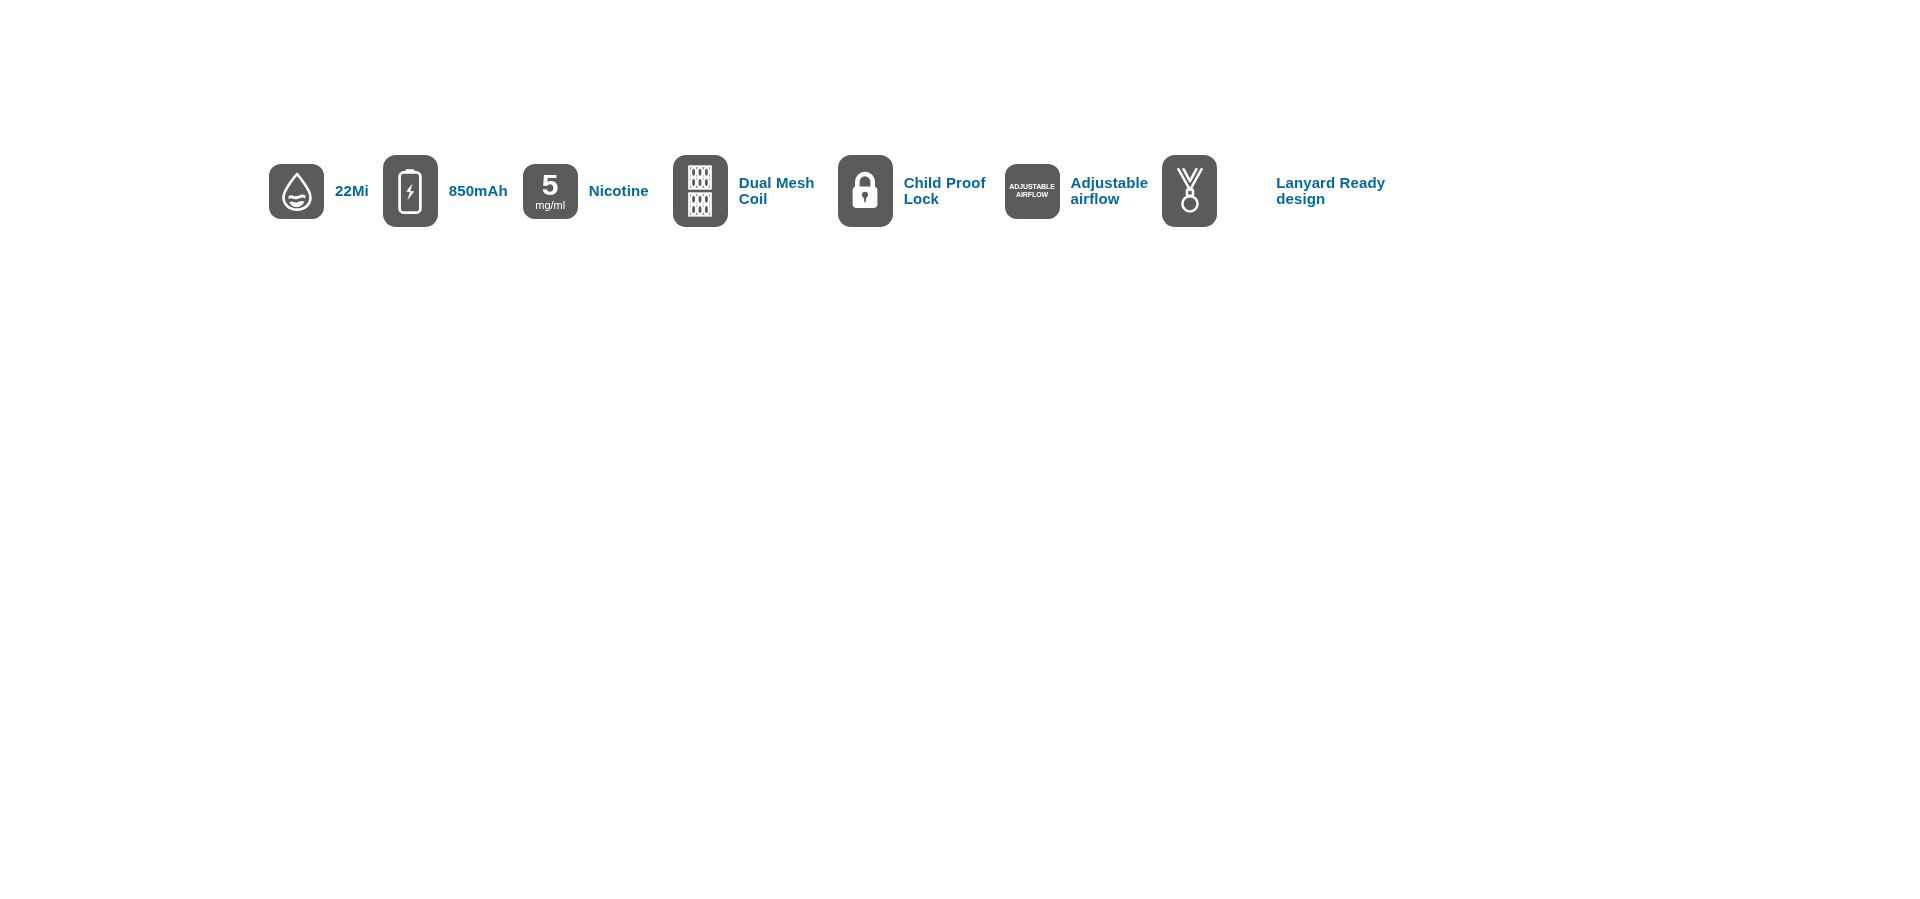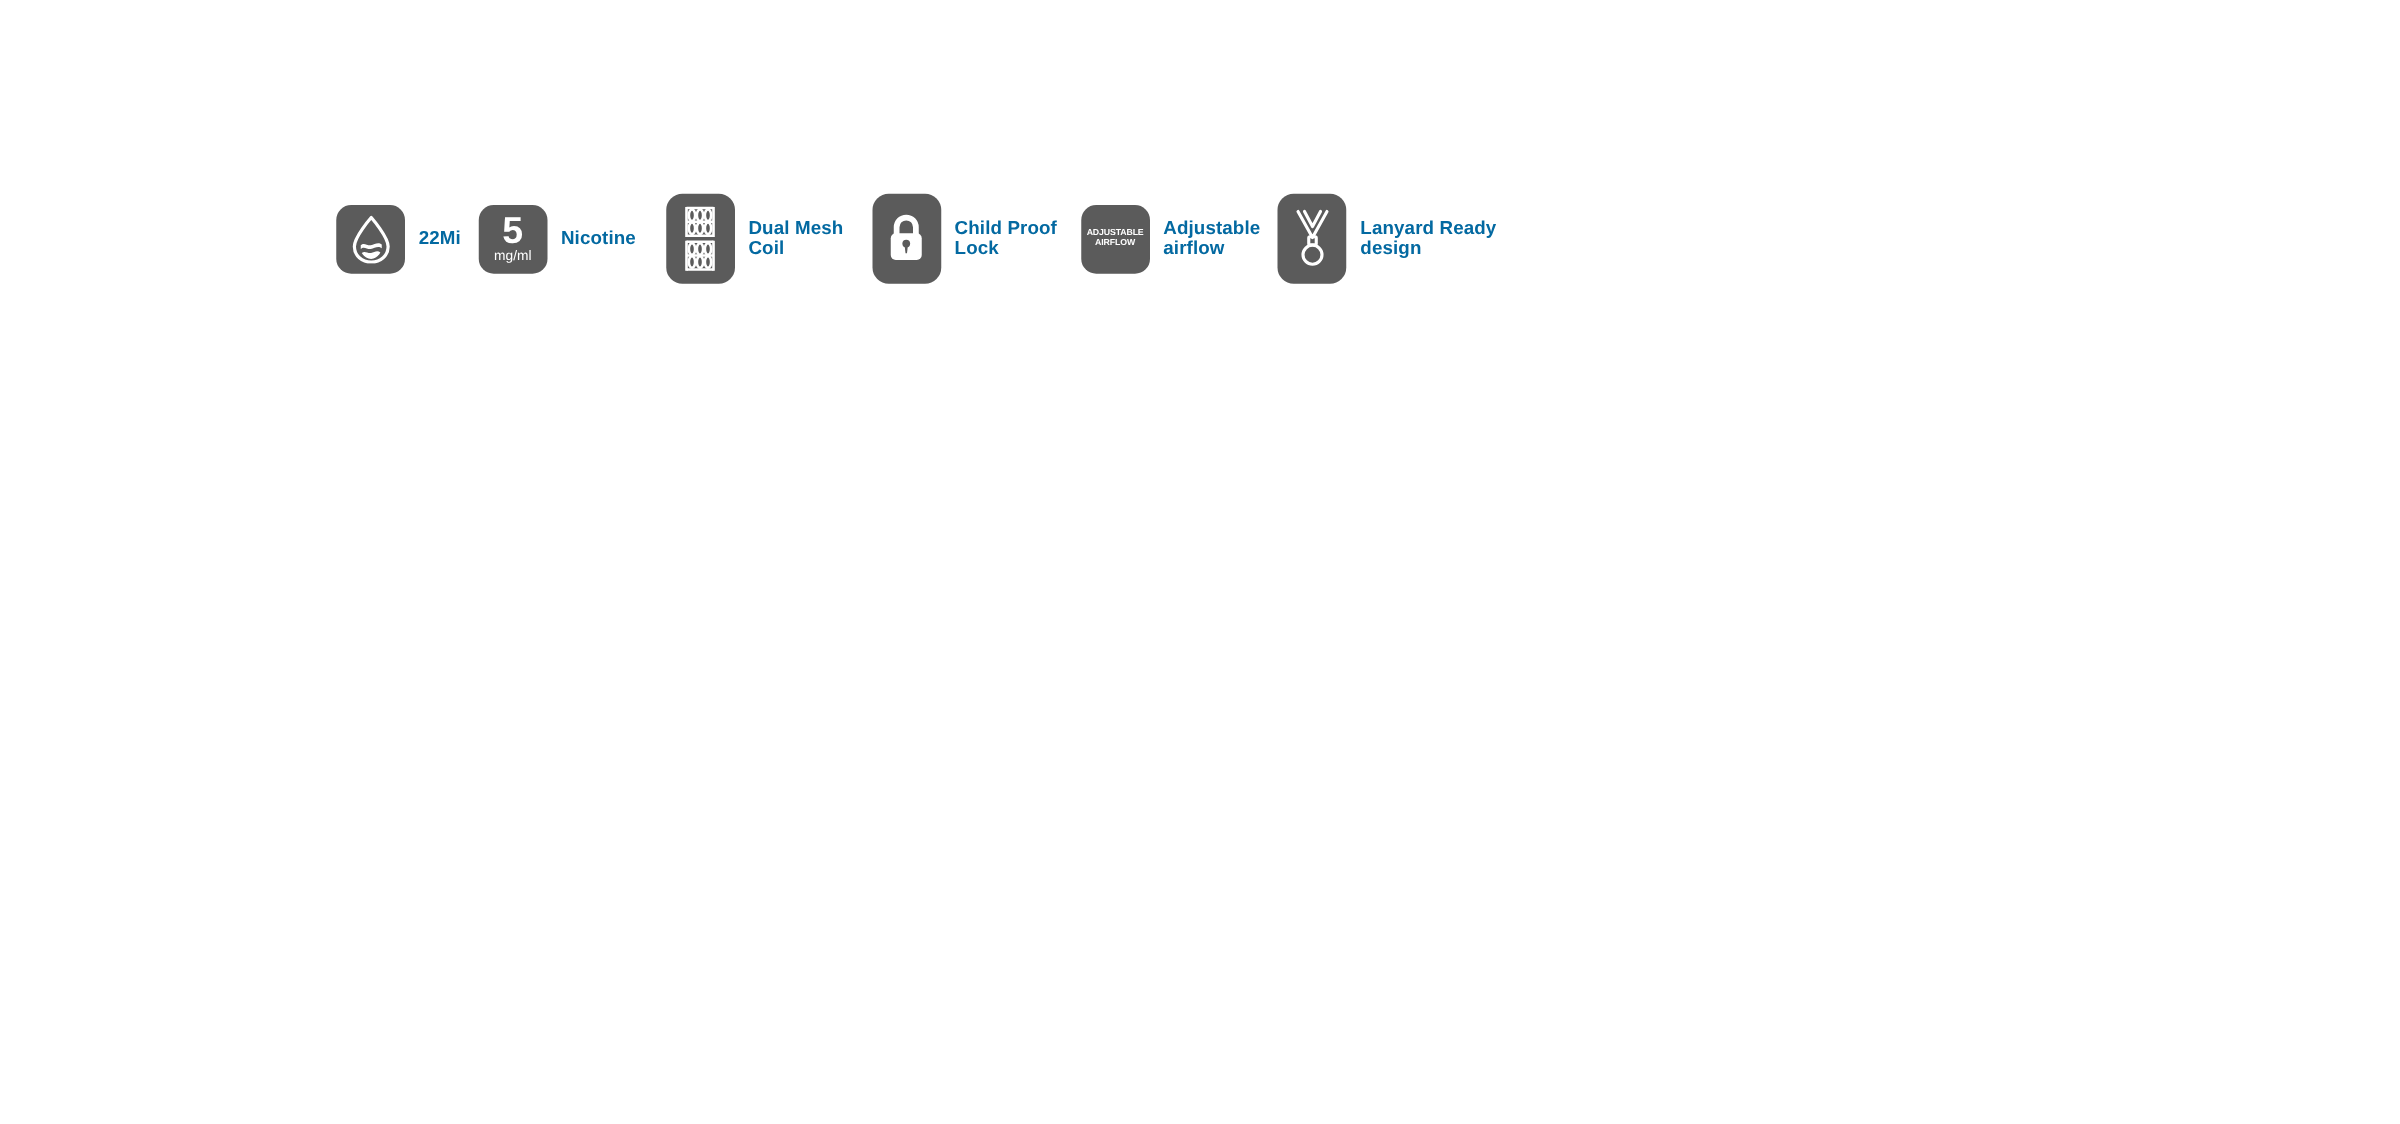--- a/index.html
+++ b/index.html
@@ -61,21 +61,21 @@
     white-space: pre-line;
   }
 
   
   .sp-1 { margin-right: 14px; }
   .sp-2 { margin-right: 15px; }
   .sp-3 { margin-right: 24px; }
   .sp-4 { margin-right: 23px; }
   .sp-5 { margin-right: 19px; align-items: center; }
   .sp-6 { margin-right: 14px; }
-  .sp-7 { margin-right: 0; }
+  .sp-7 { margin-right: 0; gap: 48px; }
 
   .airflow-text {
     color: #ffffff;
     font-size: 7px;
     font-weight: bold;
     line-height: 1.15;
     text-align: center;
     letter-spacing: -0.1px;
     white-space: pre-line;
   }
@@ -108,20 +108,30 @@
     <div class="icon-tile">
       <svg width="38" height="40" viewBox="0 0 38 40" aria-hidden="true">
         <path d="M19 3 C19 3 5.5 18.5 5.5 26.2 C5.5 33.6 11.6 38.6 19 38.6 C26.4 38.6 32.5 33.6 32.5 26.2 C32.5 18.5 19 3 19 3 Z" fill="none" stroke="#ffffff" stroke-width="2.6" stroke-linejoin="round"></path>
         <path d="M10.6 25.2 C13.2 22.6 15.6 25.6 18.6 25.2 C21.6 24.8 24.4 22.2 27.4 24.6 L27.4 27.6 C24.4 25.2 21.6 27.8 18.6 28.2 C15.6 28.6 13.2 25.6 10.6 28.2 Z" fill="#ffffff"></path>
         <path d="M11.4 31.4 C13.8 29.2 16 31.8 18.8 31.4 C21.5 31.0 23.6 28.9 26.3 31.0 C24.5 34.3 22.0 36.1 18.9 36.1 C15.7 36.1 13.2 34.4 11.4 31.4 Z" fill="#ffffff"></path>
       </svg>
     </div>
     <div class="feature-label">22Mi</div>
   </div>
 
+  <div class="feature-item sp-2">
+    <div class="icon-tile tall">
+      <svg width="30" height="50" viewBox="0 0 30 50" aria-hidden="true">
+        <rect x="10.5" y="3.2" width="9" height="3.6" rx="1.3" fill="#ffffff"></rect>
+        <rect x="4.6" y="6.4" width="20.8" height="40.2" rx="4.2" fill="none" stroke="#ffffff" stroke-width="2.7"></rect>
+        <path d="M17.6 17.4 L11.2 25.4 L14.9 25.9 L12.4 34.2 L19.2 25.6 L15.3 25.1 Z" fill="#ffffff"></path>
+      </svg>
+    </div>
+    <div class="feature-label">850mAh</div>
+  </div>
 
   <div class="feature-item sp-3">
     <div class="icon-tile">
       <div class="nic-stack">
         <span class="nic-num">5</span>
         <span class="nic-unit">mg/ml</span>
       </div>
     </div>
     <div class="feature-label">Nicotine</div>
   </div>

